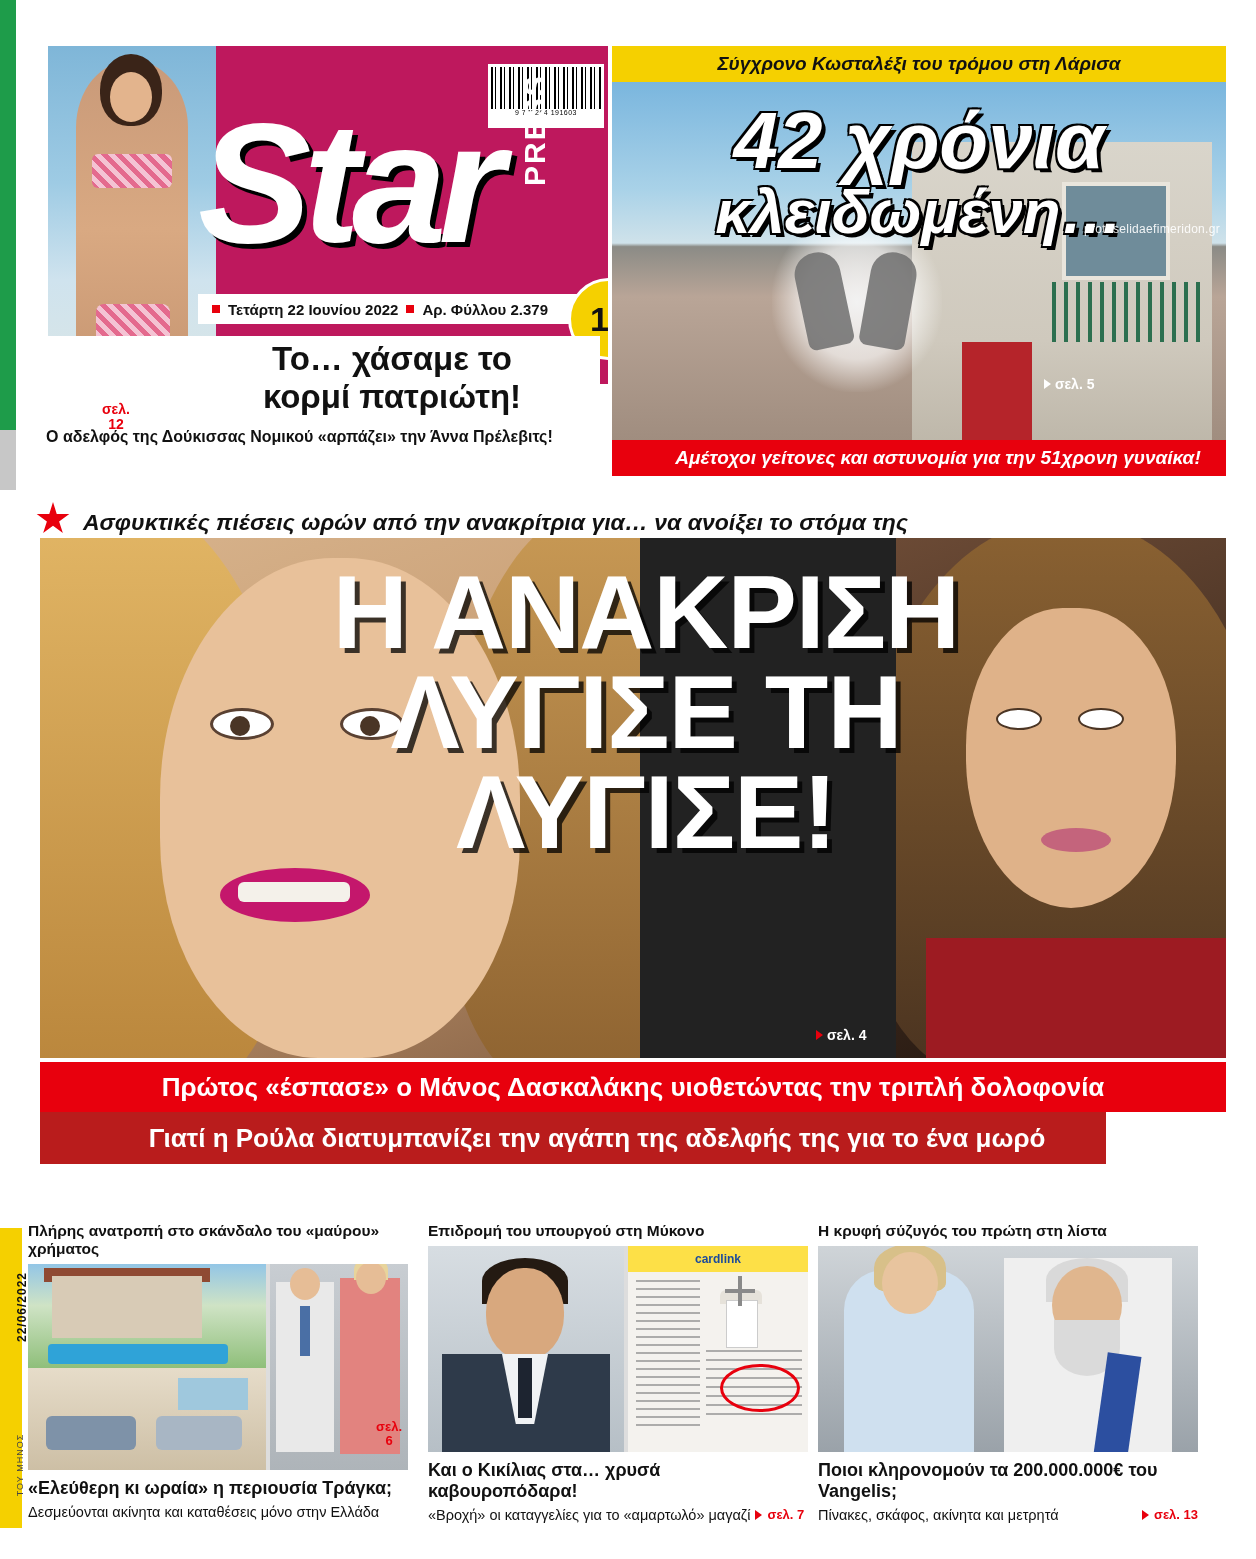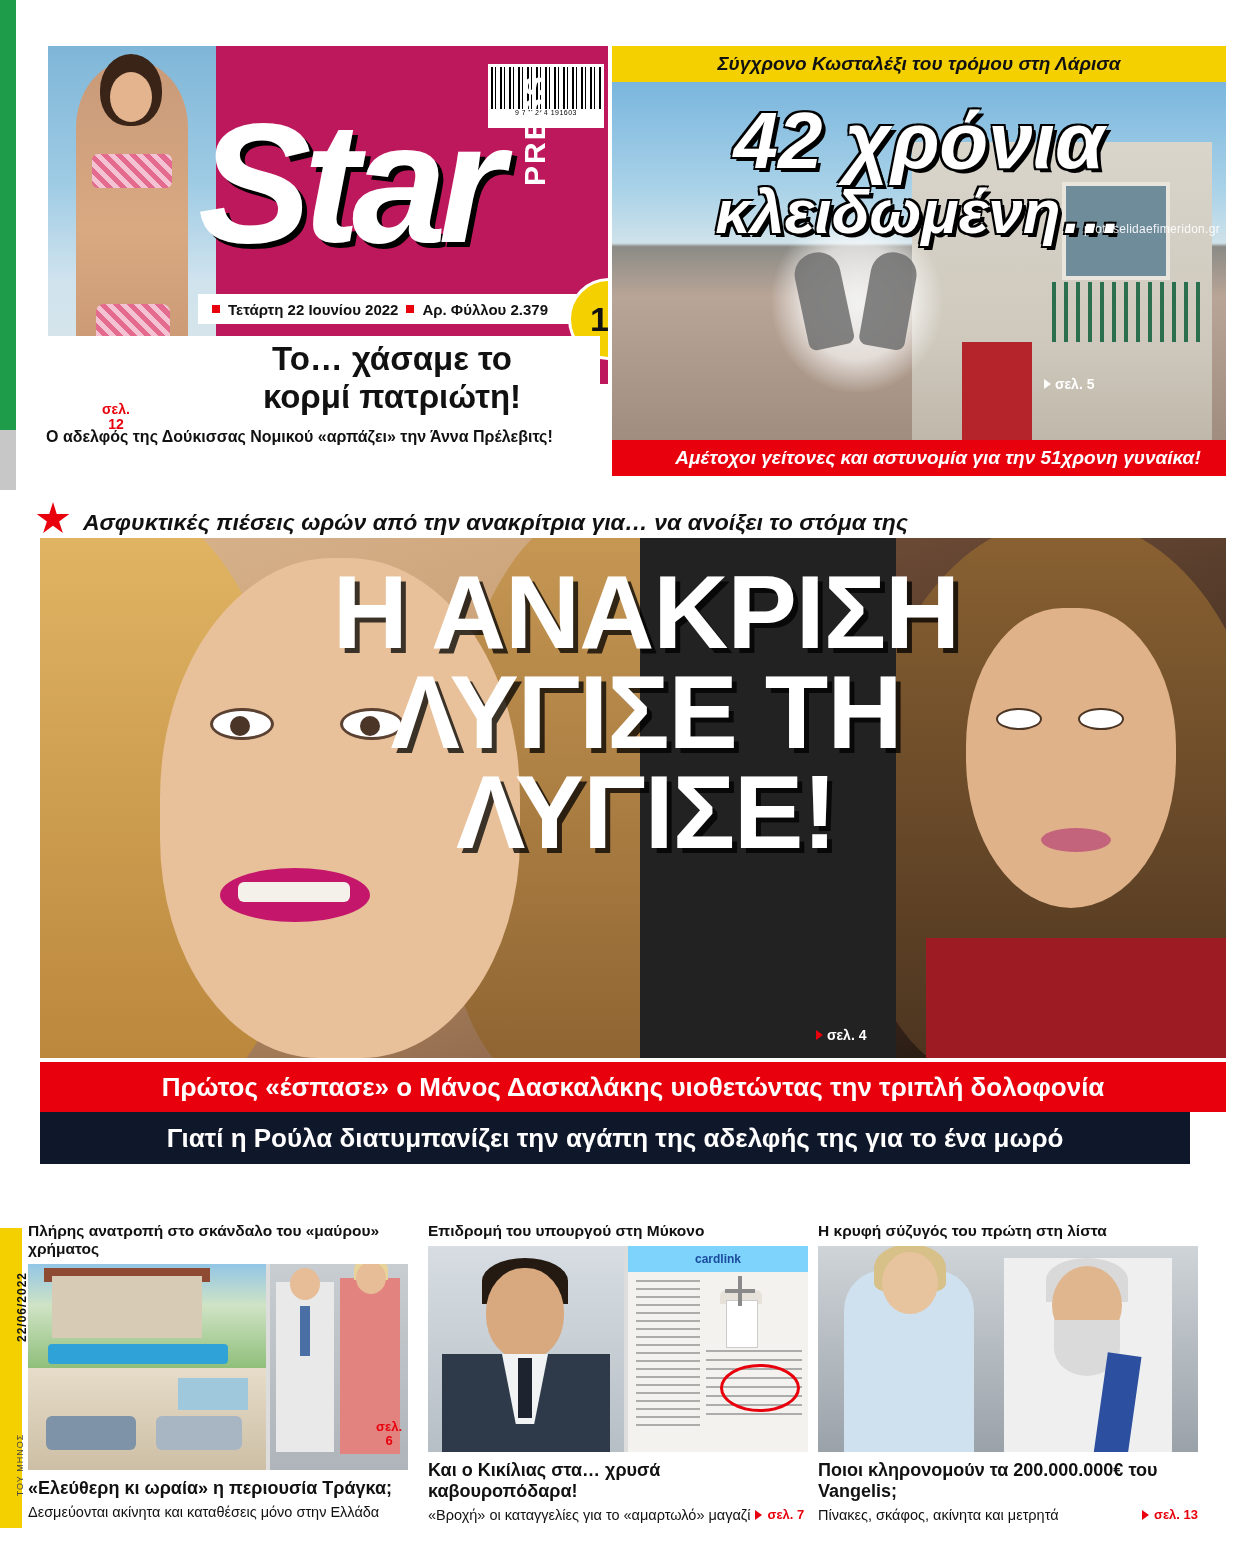--- a/index.html
+++ b/index.html
@@ -179,23 +179,23 @@
     letter-spacing:-1px;
   }
   .main .sel4{position:absolute;left:790px;top:535px;color:#fff;font-size:14px;font-weight:bold;}
 
   .main .redstrip{
     position:absolute;left:14px;top:570px;width:1186px;height:50px;background:#e8000d;
     display:flex;align-items:center;justify-content:center;
     color:#fff;font-size:26px;font-weight:bold;
   }
   .main .blackstrip{
-    position:absolute;left:14px;top:620px;width:1150px;height:52px;background:#0f172a;
+    position:absolute;left:14px;top:620px;width:1018px;height:52px;background:#b91c1c;
     display:flex;align-items:center;justify-content:center;
-    color:#fff;font-size:26px;font-weight:bold;
+    color:#fff;font-size:26px;font-weight:bold;padding-left:48px;
   }
 
   
   .bottom{position:absolute;left:28px;top:1222px;width:1190px;height:320px;}
   .col{position:absolute;top:0;width:380px;height:320px;}
   .col.c1{left:0;}
   .col.c2{left:400px;}
   .col.c3{left:790px;}
   .col .hd{font-size:15.5px;font-weight:bold;color:#111;margin:0 0 6px 0;}
   .col .imgwrap{position:relative;width:100%;height:206px;overflow:hidden;background:#ddd;}
@@ -222,21 +222,21 @@
   .sel6{position:absolute;right:6px;bottom:22px;color:#e8000d;font-size:13px;font-weight:bold;text-align:center;line-height:14px;}
 
   
   .minister{position:absolute;left:0;top:0;width:196px;height:206px;background:linear-gradient(180deg,#d7dde2 0%,#b6bfc6 100%);}
   .minister .head{position:absolute;left:58px;top:22px;width:78px;height:92px;background:#d8a87e;border-radius:48%;}
   .minister .hair{position:absolute;left:54px;top:12px;width:86px;height:46px;background:#241a12;border-radius:50% 50% 0 0;}
   .minister .suit{position:absolute;left:14px;top:108px;width:168px;height:98px;background:#2e3a4a;}
   .minister .shirt{position:absolute;left:74px;top:108px;width:46px;height:70px;background:#f0f2f4;clip-path:polygon(50% 0,100% 0,70% 100%,30% 100%,0 0);}
   .minister .tie{position:absolute;left:90px;top:112px;width:14px;height:60px;background:#1d2430;}
   .receipt{position:absolute;left:200px;top:0;width:180px;height:206px;background:#f4f2ee;}
-  .receipt .hdr{position:absolute;left:0;top:0;width:180px;height:26px;background:#7dd3fc;color:#1b4b9c;font-size:12px;font-weight:bold;display:flex;align-items:center;justify-content:center;gap:4px;}
+  .receipt .hdr{position:absolute;left:0;top:0;width:180px;height:26px;background:#fde047;color:#1b4b9c;font-size:12px;font-weight:bold;display:flex;align-items:center;justify-content:center;gap:4px;}
   .receipt .mill{position:absolute;left:74px;top:30px;width:74px;height:70px;}
   .receipt .mill .tower{position:absolute;left:24px;top:24px;width:30px;height:46px;background:#fff;border:1px solid #ccc;}
   .receipt .mill .cap{position:absolute;left:18px;top:14px;width:42px;height:14px;background:#e6e2da;border-radius:6px 6px 0 0;}
   .receipt .mill .b1,.receipt .mill .b2{position:absolute;left:36px;top:0;width:4px;height:30px;background:#8a8a8a;}
   .receipt .mill .b2{transform:rotate(90deg);transform-origin:center;}
   .receipt .lines{position:absolute;left:8px;top:34px;width:64px;height:150px;
     background:repeating-linear-gradient(180deg,#8e8e8e 0 2px,transparent 2px 8px);opacity:.7;}
   .receipt .lines2{position:absolute;left:78px;top:104px;width:96px;height:72px;
     background:repeating-linear-gradient(180deg,#8e8e8e 0 2px,transparent 2px 9px);opacity:.7;}
   .receipt .circle{position:absolute;left:92px;top:118px;width:74px;height:42px;border:3px solid #e8000d;border-radius:50%;}

